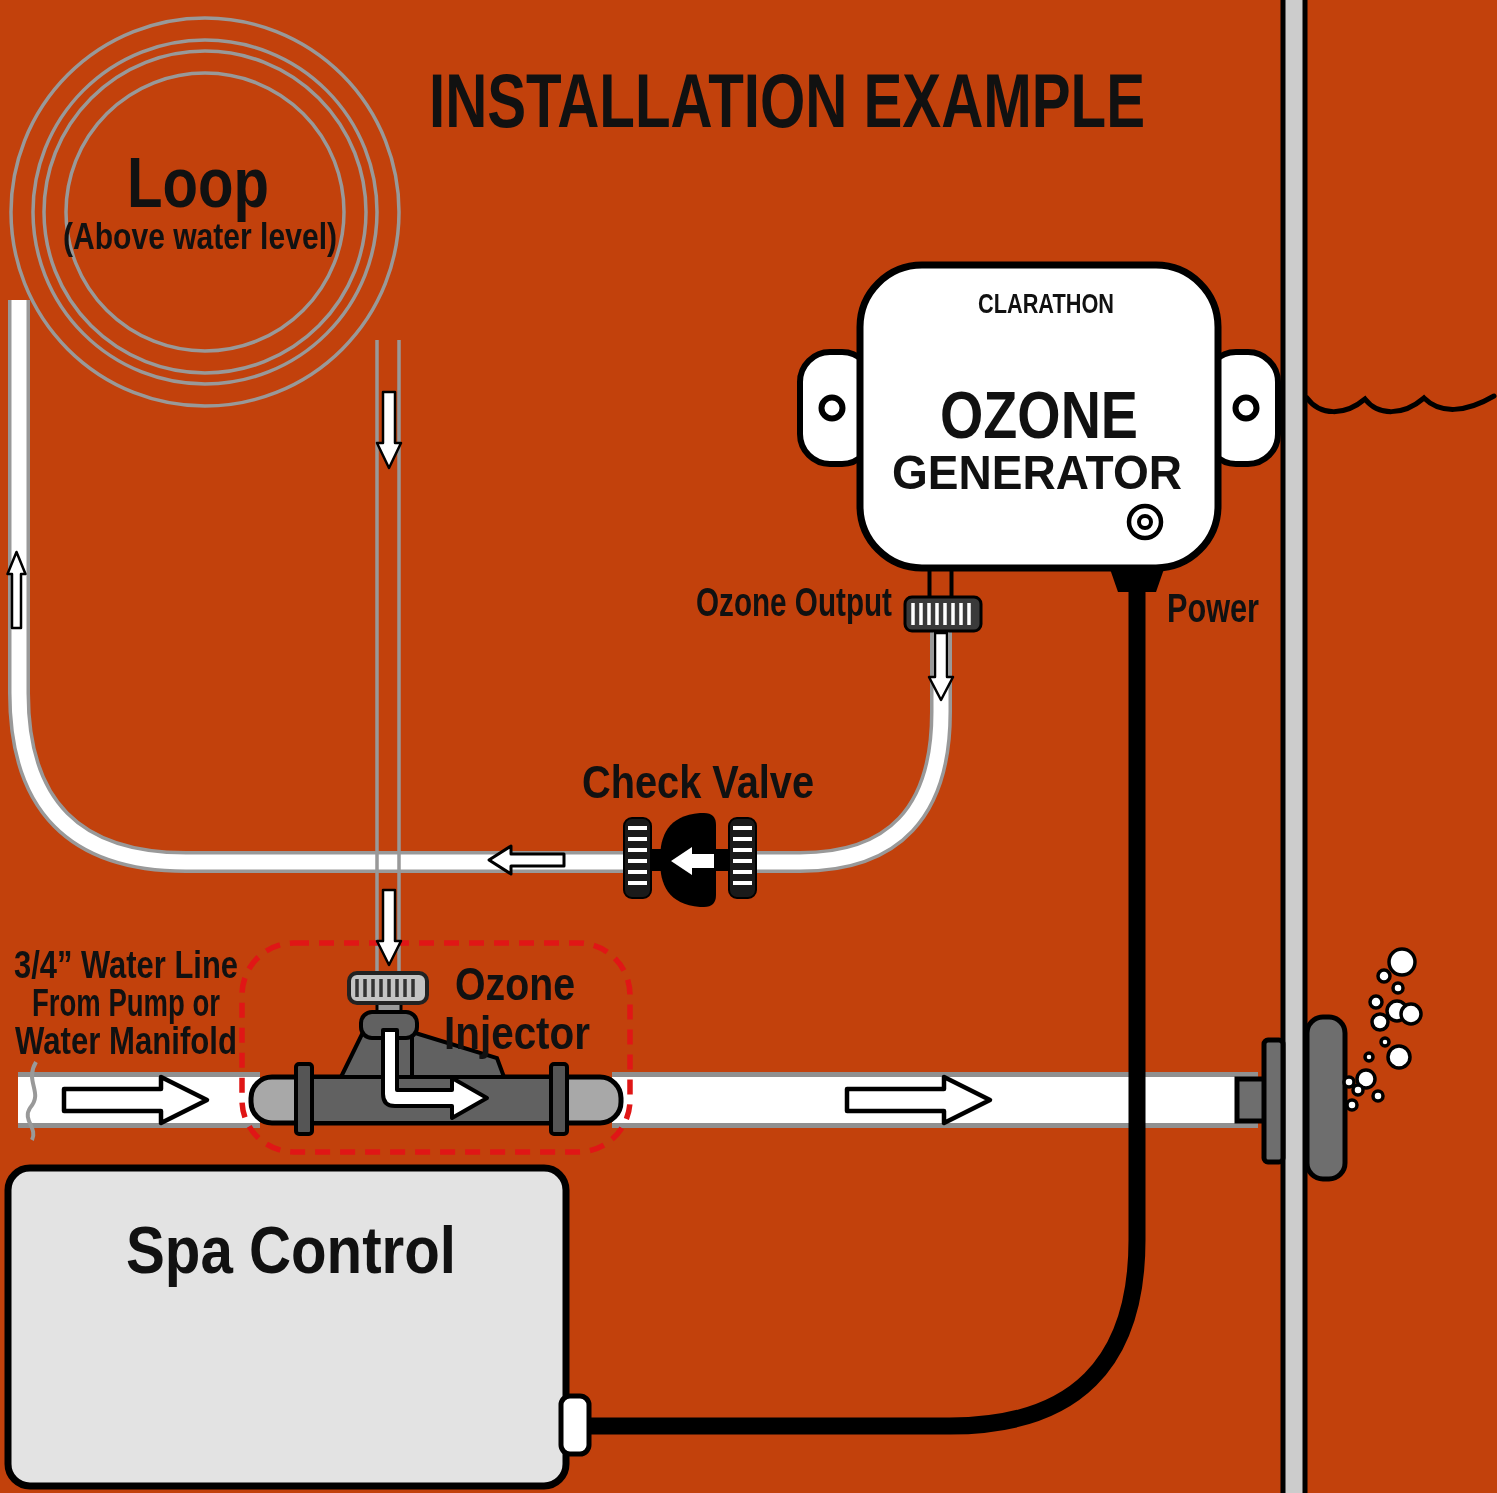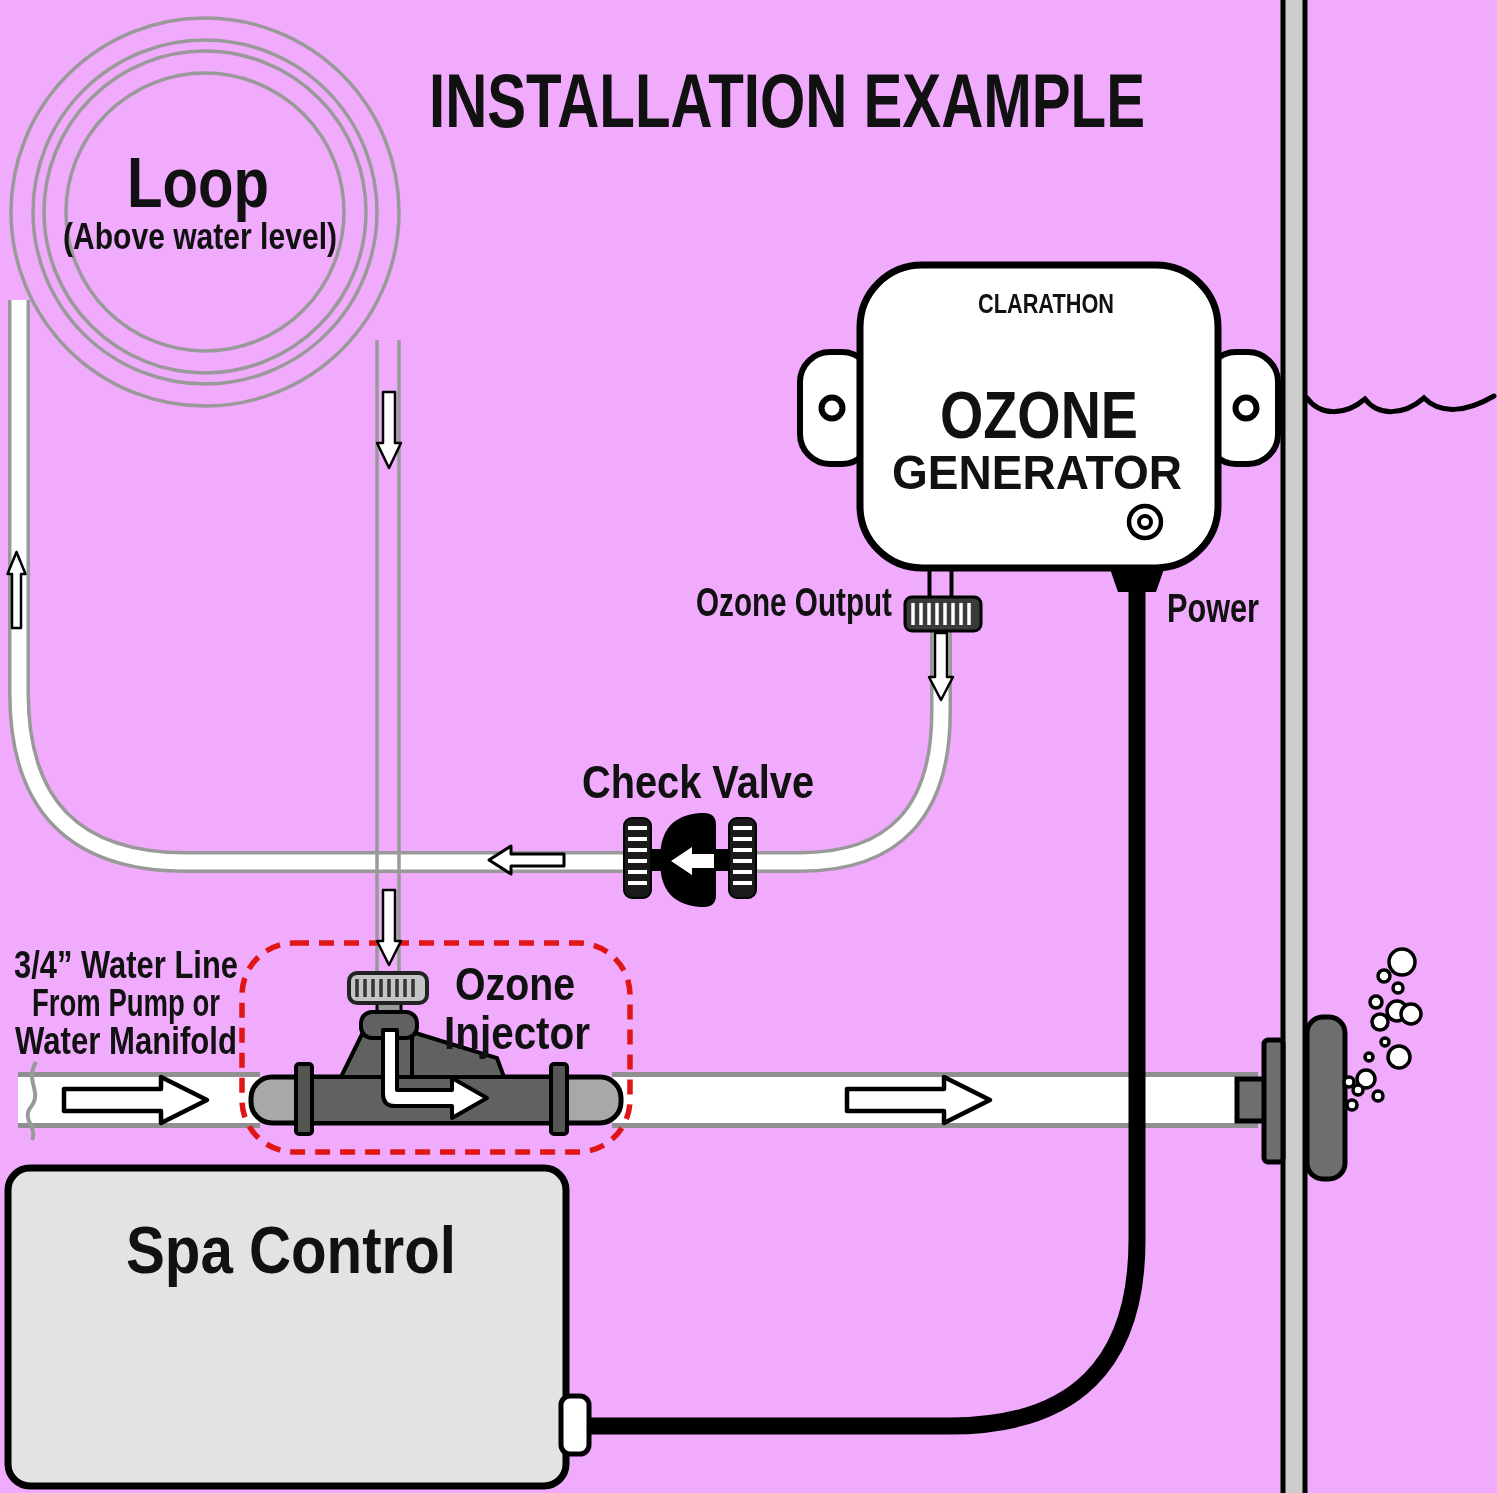--- a/index.html
+++ b/index.html
@@ -1,16 +1,16 @@
 <!DOCTYPE html>
 <html><head>
 <meta charset="utf-8">
 <style>
   html,body{margin:0;padding:0;background:#fff;}
-  .stage{width:1497px;height:1493px;position:relative;background:#f0abfc;overflow:hidden;}
+  .stage{width:1497px;height:1493px;position:relative;background:#c2410c;overflow:hidden;}
   svg{display:block;}
   .lbl{font-family:"Liberation Sans",sans-serif;font-weight:700;fill:#111;}
 </style>
 </head>
 <body>
 
 <div class="stage">
 <svg width="1497" height="1493" viewBox="0 0 1497 1493" xmlns="http://www.w3.org/2000/svg">
 
   <g>

